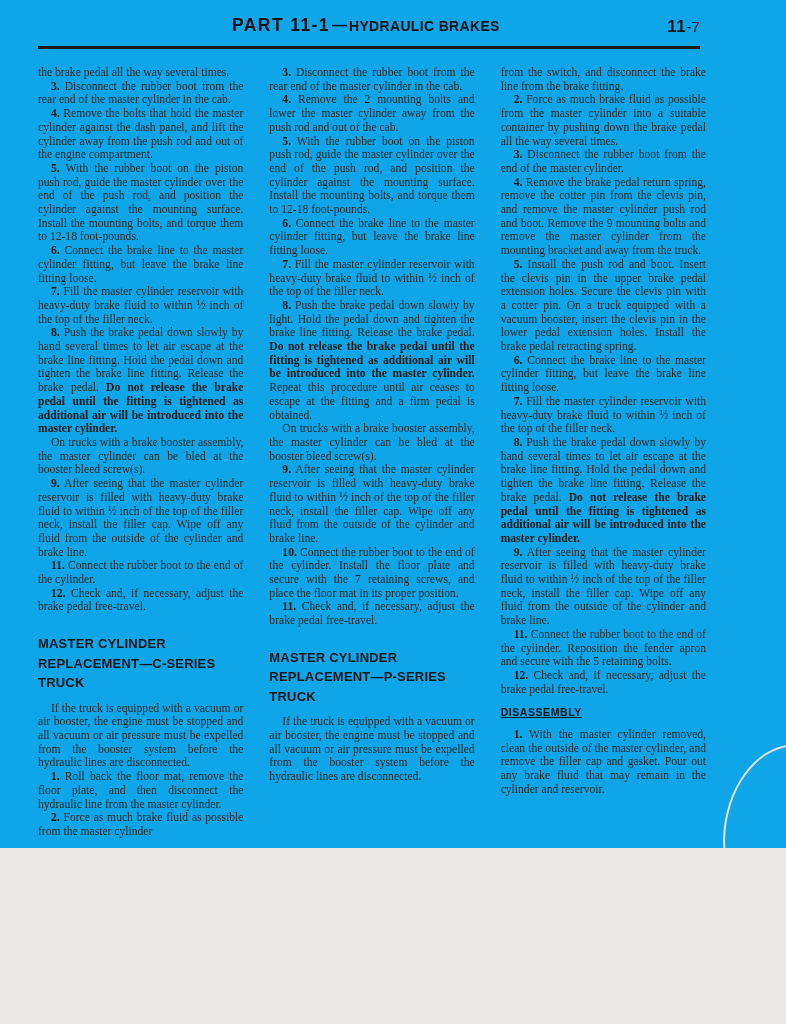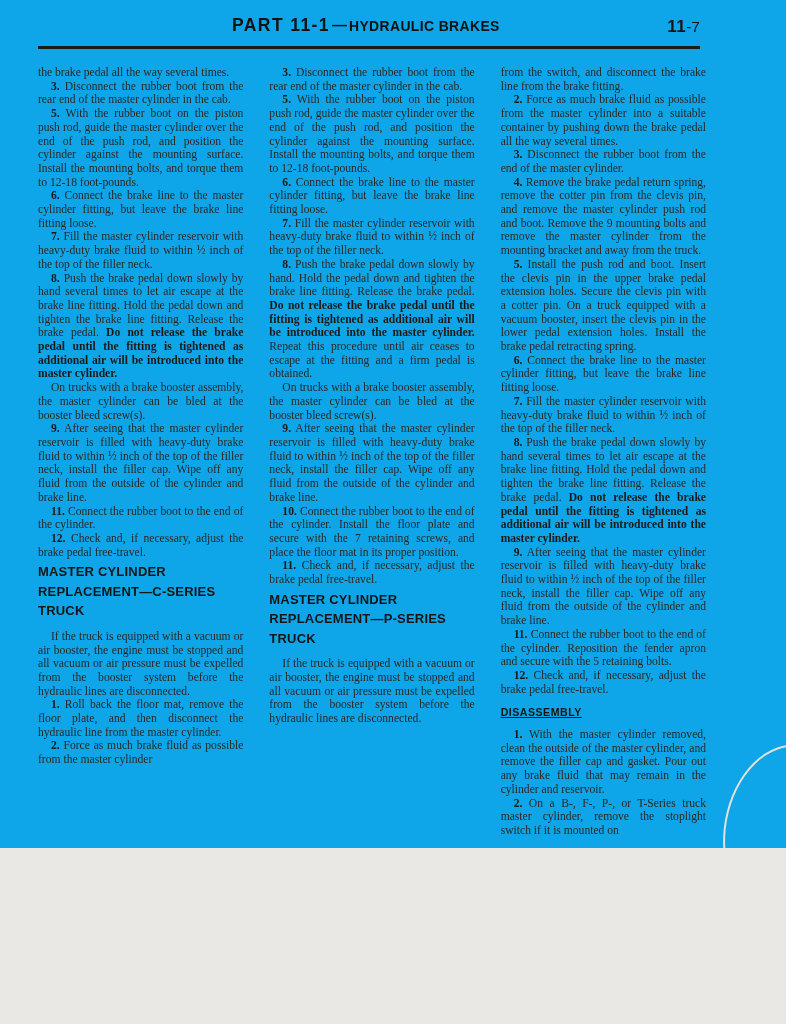--- a/index.html
+++ b/index.html
@@ -60,21 +60,21 @@
   .col p { margin: 0; text-indent: 13px; }
   .col p.cont { text-indent: 0; }
   .col p b { font-weight: bold; color: #1c1a17; }
   .col h2 {
     font-family: "Liberation Sans", sans-serif;
     font-size: 13px;
     line-height: 19.5px;
     letter-spacing: 0.2px;
     font-weight: bold;
     color: #161616;
-    margin: 3px 0 9px 0;
+    margin: 20px 0 9px 0;
     white-space: pre-line;
     text-align: left;
   }
   .col h3 {
     font-family: "Liberation Sans", sans-serif;
     font-size: 10.6px;
     letter-spacing: 0.5px;
     font-weight: bold;
     color: #161616;
     margin: 10px 0 8px 0;
@@ -106,40 +106,42 @@
       <span class="pn-bold">11</span><span class="pn-light">-7</span>
     </div>
   </div>
 
   <div class="rule"></div>
 
   <div class="columns">
     <div class="col">
         <p class="cont"><span>the brake pedal all the way several times.</span></p>
         <p><b>3.</b><span> Disconnect the rubber boot from the rear end of the master cylinder in the cab.</span></p>
+        <p><b>4.</b><span> Remove the bolts that hold the master cylinder against the dash panel, and lift the cylinder away from the push rod and out of the engine compartment.</span></p>
         <p><b>5.</b><span> With the rubber boot on the piston push rod, guide the master cylinder over the end of the push rod, and position the cylinder against the mounting surface. Install the mounting bolts, and torque them to 12-18 foot-pounds.</span></p>
         <p><b>6.</b><span> Connect the brake line to the master cylinder fitting, but leave the brake line fitting loose.</span></p>
         <p><b>7.</b><span> Fill the master cylinder reservoir with heavy-duty brake fluid to within ½ inch of the top of the filler neck.</span></p>
         <p><b>8.</b><span> Push the brake pedal down slowly by hand several times to let air escape at the brake line fitting. Hold the pedal down and tighten the brake line fitting. Release the brake pedal. </span><b>Do not release the brake pedal until the fitting is tightened as additional air will be introduced into the master cylinder.</b></p>
         <p><span>On trucks with a brake booster assembly, the master cylinder can be bled at the booster bleed screw(s).</span></p>
         <p><b>9.</b><span> After seeing that the master cylinder reservoir is filled with heavy-duty brake fluid to within ½ inch of the top of the filler neck, install the filler cap. Wipe off any fluid from the outside of the cylinder and brake line.</span></p>
         <p><b>11.</b><span> Connect the rubber boot to the end of the cylinder.</span></p>
         <p><b>12.</b><span> Check and, if necessary, adjust the brake pedal free-travel.</span></p>
         <h2>MASTER CYLINDER
 REPLACEMENT—C-SERIES TRUCK</h2>
         <p><span>If the truck is equipped with a vacuum or air booster, the engine must be stopped and all vacuum or air pressure must be expelled from the booster system before the hydraulic lines are disconnected.</span></p>
         <p><b>1.</b><span> Roll back the floor mat, remove the floor plate, and then disconnect the hydraulic line from the master cylinder.</span></p>
         <p><b>2.</b><span> Force as much brake fluid as possible from the master cylinder</span></p>
       </div>
     <div class="col">
         <p><b>3.</b><span> Disconnect the rubber boot from the rear end of the master cylinder in the cab.</span></p>
+        <p><b>4.</b><span> Remove the 2 mounting bolts and lower the master cylinder away from the push rod and out of the cab.</span></p>
         <p><b>5.</b><span> With the rubber boot on the piston push rod, guide the master cylinder over the end of the push rod, and position the cylinder against the mounting surface. Install the mounting bolts, and torque them to 12-18 foot-pounds.</span></p>
         <p><b>6.</b><span> Connect the brake line to the master cylinder fitting, but leave the brake line fitting loose.</span></p>
         <p><b>7.</b><span> Fill the master cylinder reservoir with heavy-duty brake fluid to within ½ inch of the top of the filler neck.</span></p>
-        <p><b>8.</b><span> Push the brake pedal down slowly by hand. Hold the pedal down and tighten the brake line fitting. Release the brake pedal. </span><b>Do not release the brake pedal until the fitting is tightened as additional air will be introduced into the master cylinder.</b><span> Repeat this procedure until air ceases to escape at the fitting and a firm pedal is obtained.</span></p>
+        <p><b>8.</b><span> Push the brake pedal down slowly by light. Hold the pedal down and tighten the brake line fitting. Release the brake pedal. </span><b>Do not release the brake pedal until the fitting is tightened as additional air will be introduced into the master cylinder.</b><span> Repeat this procedure until air ceases to escape at the fitting and a firm pedal is obtained.</span></p>
         <p><span>On trucks with a brake booster assembly, the master cylinder can be bled at the booster bleed screw(s).</span></p>
         <p><b>9.</b><span> After seeing that the master cylinder reservoir is filled with heavy-duty brake fluid to within ½ inch of the top of the filler neck, install the filler cap. Wipe off any fluid from the outside of the cylinder and brake line.</span></p>
         <p><b>10.</b><span> Connect the rubber boot to the end of the cylinder. Install the floor plate and secure with the 7 retaining screws, and place the floor mat in its proper position.</span></p>
         <p><b>11.</b><span> Check and, if necessary, adjust the brake pedal free-travel.</span></p>
         <h2>MASTER CYLINDER
 REPLACEMENT—P-SERIES
 TRUCK</h2>
         <p><span>If the truck is equipped with a vacuum or air booster, the engine must be stopped and all vacuum or air pressure must be expelled from the booster system before the hydraulic lines are disconnected.</span></p>
       </div>
     <div class="col">
@@ -149,19 +151,18 @@
         <p><b>4.</b><span> Remove the brake pedal return spring, remove the cotter pin from the clevis pin, and remove the master cylinder push rod and boot. Remove the 9 mounting bolts and remove the master cylinder from the mounting bracket and away from the truck.</span></p>
         <p><b>5.</b><span> Install the push rod and boot. Insert the clevis pin in the upper brake pedal extension holes. Secure the clevis pin with a cotter pin. On a truck equipped with a vacuum booster, insert the clevis pin in the lower pedal extension holes. Install the brake pedal retracting spring.</span></p>
         <p><b>6.</b><span> Connect the brake line to the master cylinder fitting, but leave the brake line fitting loose.</span></p>
         <p><b>7.</b><span> Fill the master cylinder reservoir with heavy-duty brake fluid to within ½ inch of the top of the filler neck.</span></p>
         <p><b>8.</b><span> Push the brake pedal down slowly by hand several times to let air escape at the brake line fitting. Hold the pedal down and tighten the brake line fitting. Release the brake pedal. </span><b>Do not release the brake pedal until the fitting is tightened as additional air will be introduced into the master cylinder.</b></p>
         <p><b>9.</b><span> After seeing that the master cylinder reservoir is filled with heavy-duty brake fluid to within ½ inch of the top of the filler neck, install the filler cap. Wipe off any fluid from the outside of the cylinder and brake line.</span></p>
         <p><b>11.</b><span> Connect the rubber boot to the end of the cylinder. Reposition the fender apron and secure with the 5 retaining bolts.</span></p>
         <p><b>12.</b><span> Check and, if necessary, adjust the brake pedal free-travel.</span></p>
         <h3>DISASSEMBLY</h3>
         <p><b>1.</b><span> With the master cylinder removed, clean the outside of the master cylinder, and remove the filler cap and gasket. Pour out any brake fluid that may remain in the cylinder and reservoir.</span></p>
-        <p><b>2.</b><span> On a B-, F-, P-, or T-Series truck master cylinder, remove the stoplight switch if it is mounted on</span></p>
       </div>
   </div>
 
   <div class="page-curl"></div>
 
 </div>
 
 </body></html>

